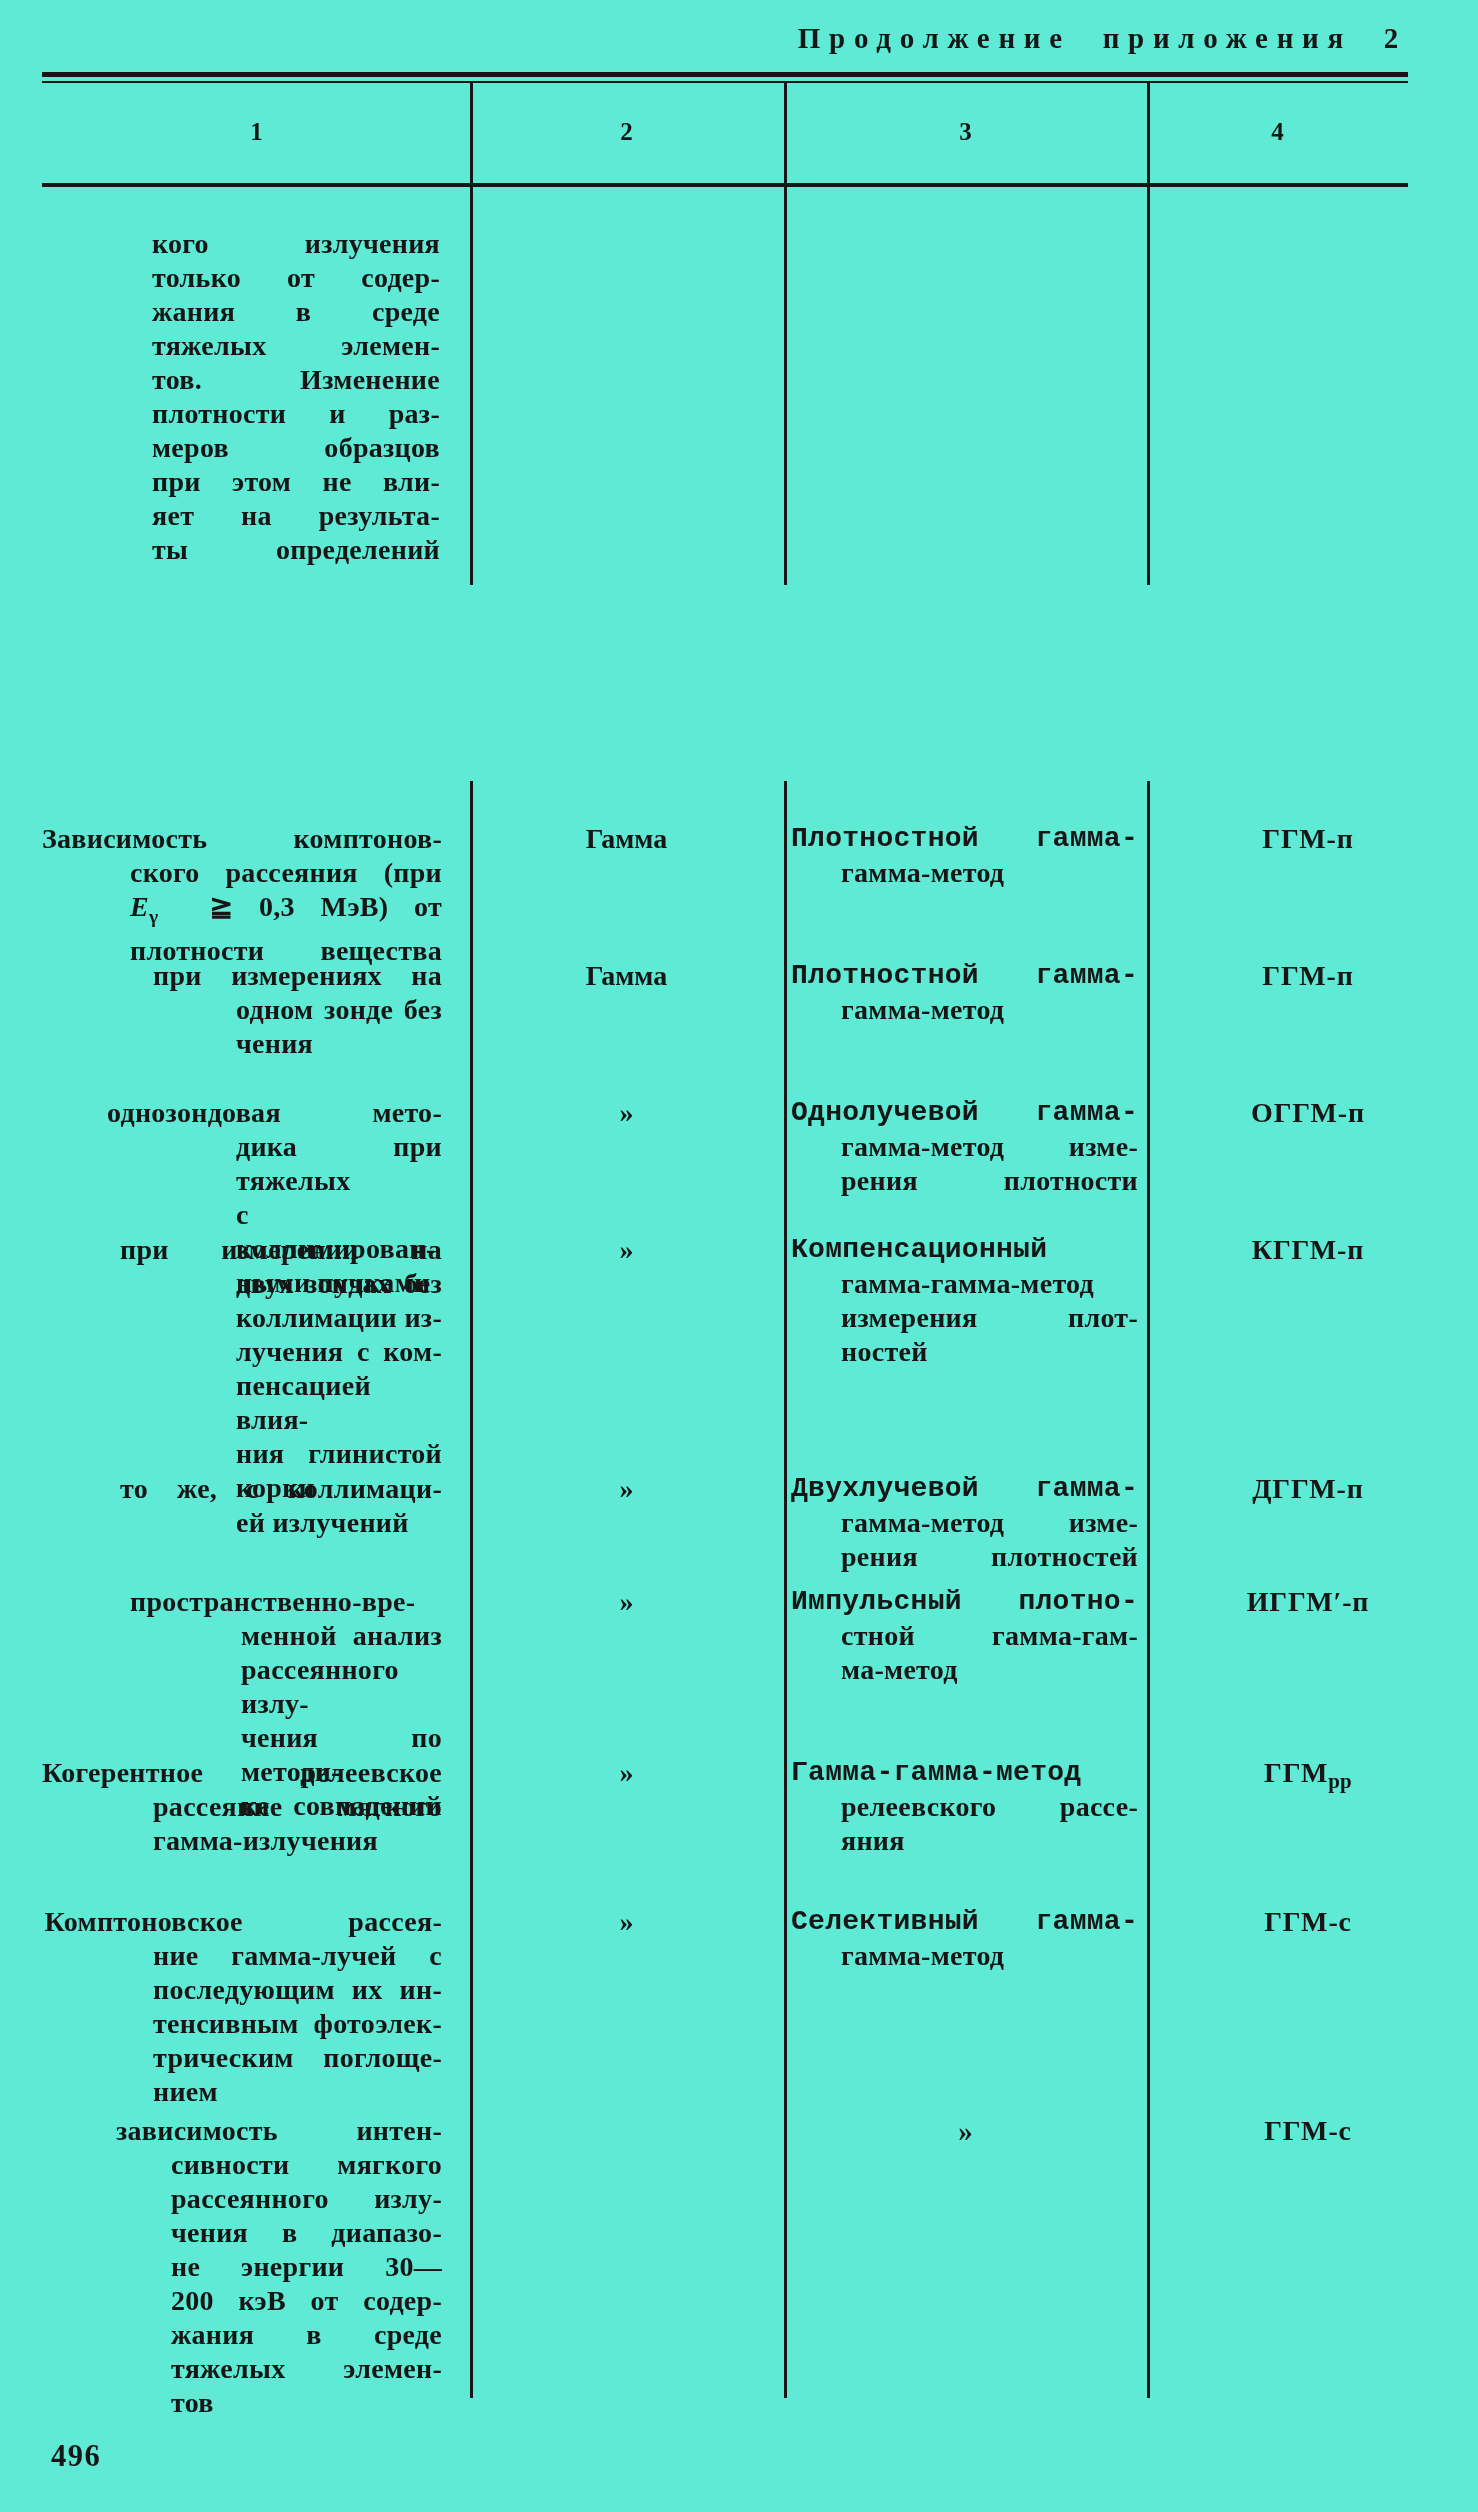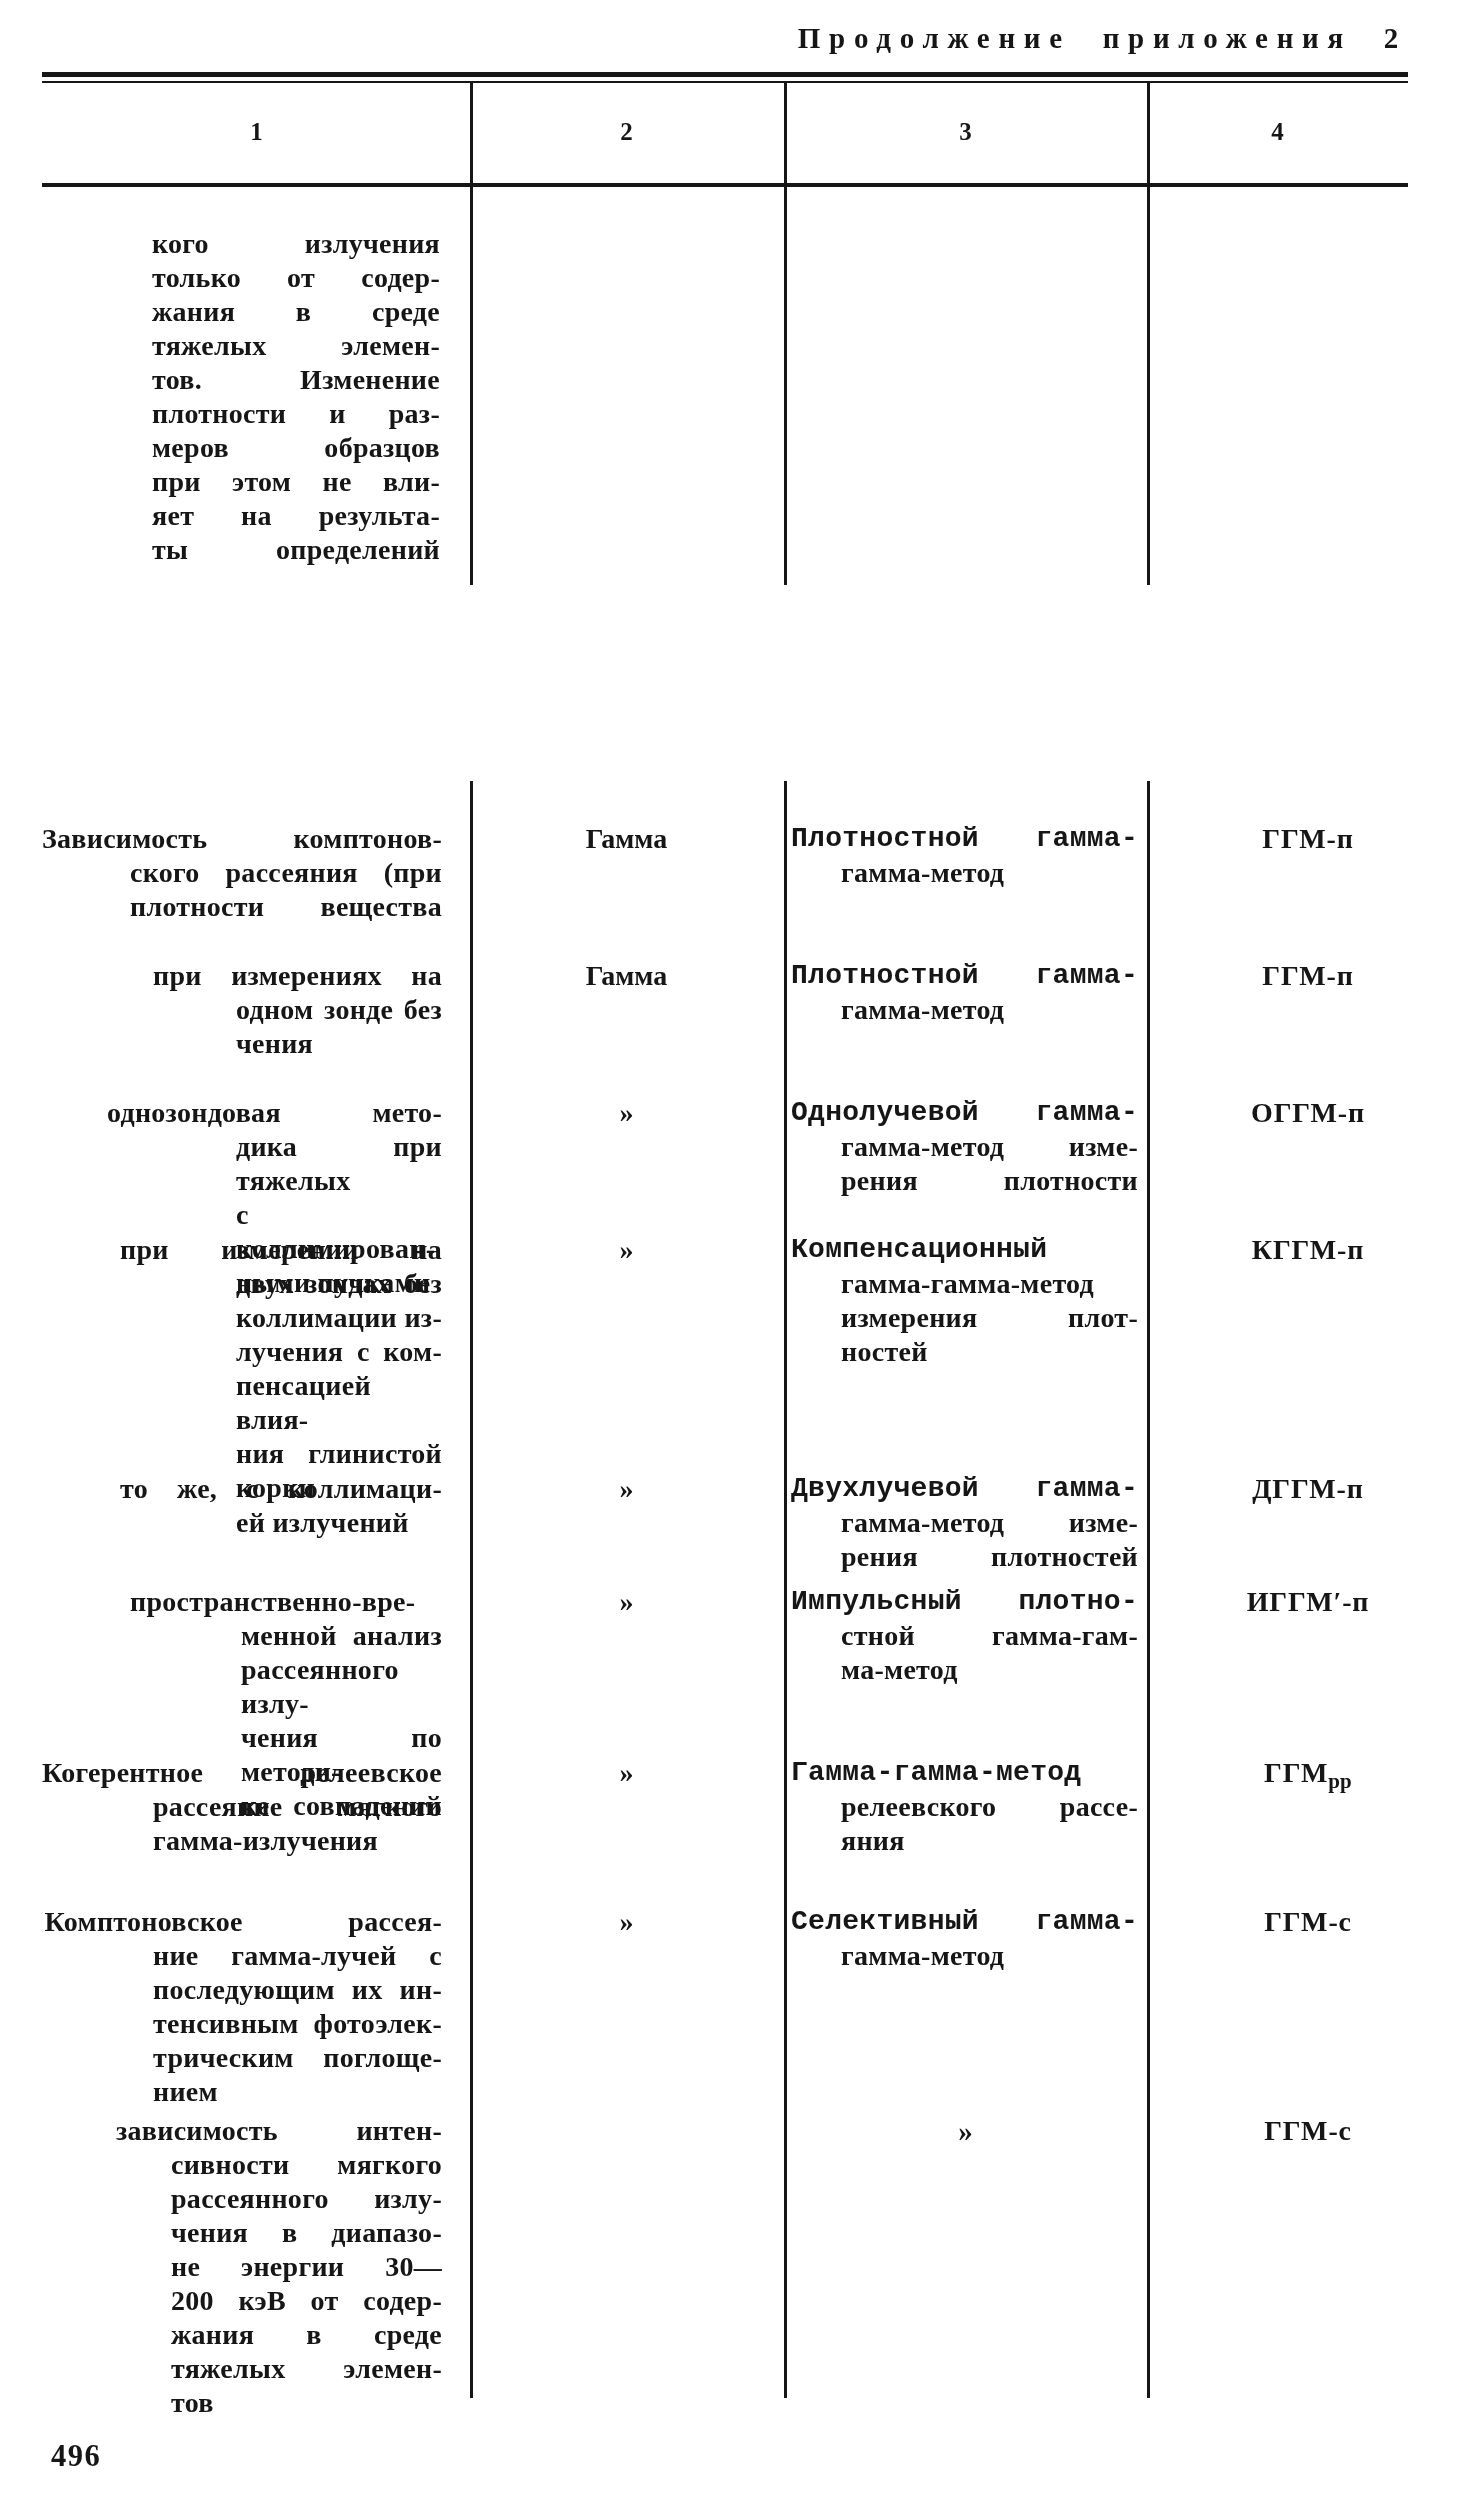--- a/index.html
+++ b/index.html
@@ -1,17 +1,17 @@
 <!DOCTYPE html>
 <html style="font-size:15px"><head>
 <meta charset="utf-8">
 <style>
   html,body{margin:0;padding:0;background:#e8e8e8;}
   .page{
-    position:relative;width:1478px;height:2512px;background:#ffffff;
+    position:relative;width:1478px;height:2512px;background:#5eead4;
     font-family:"Liberation Serif","DejaVu Serif",serif;
     color:#161616;font-weight:700;overflow:hidden;margin:0 auto;
   }
   .apx-note{
     position:absolute;top:22px;right:71px;font-size:29px;
     letter-spacing:.30em;word-spacing:.55em;white-space:nowrap;
   }
   .dbl-rule{
     position:absolute;left:42px;top:72px;width:1366px;height:3.7px;
     border-top:5.5px solid #161616;border-bottom:2.8px solid #161616;
@@ -83,20 +83,21 @@
 
   <div class="vline v1 t2v"></div>
   <div class="vline v2 t2v"></div>
   <div class="vline v3 t2v"></div>
 
   <div id="t2-rows">
       <div>
         <div class="c1" style="top: 822px; --fl: 14px; --pl: 102px;">
           <div class="tline stretch first">Зависимость комптонов-</div>
           <div class="tline stretch">ского рассеяния (при</div>
+          <div class="tline stretch"><span class="evar">E</span><sub class="gsub">γ</sub> &nbsp;≧  0,3 МэВ) от</div>
           <div class="tline stretch">плотности вещества</div>
         </div>
         <div class="c2" style="top: 822px;">Гамма</div>
         <div class="c3" style="top: 822px;">
           <div class="tline stretch first">Плотностной гамма-</div>
           <div class="tline">гамма-метод</div>
         </div>
         <div class="c4" style="top: 822px;">ГГМ-п</div>
       </div>
       <div>

